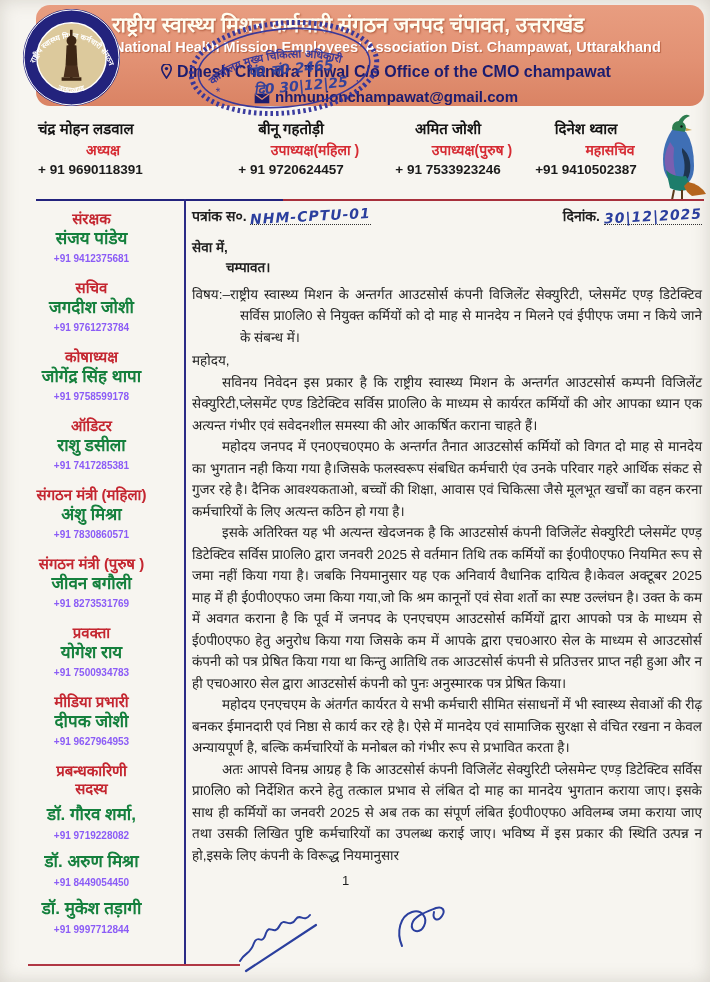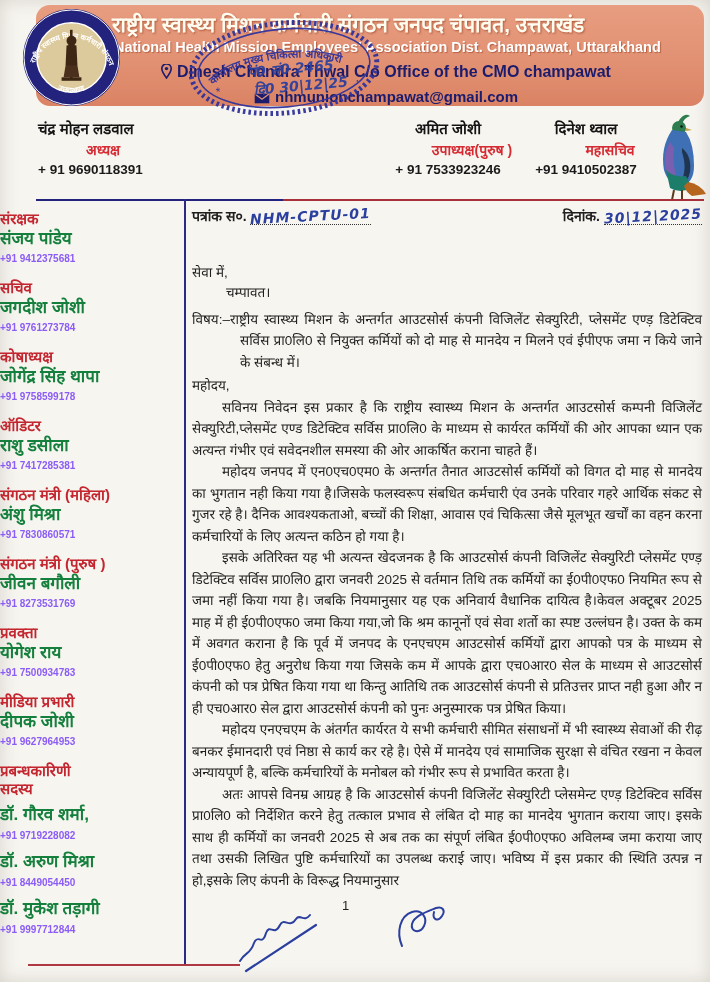--- a/index.html
+++ b/index.html
@@ -29,34 +29,34 @@
   .o2{left:212px;width:158px;text-align:center;}
   .o3{left:372px;width:152px;text-align:center;}
   .o4{left:518px;width:136px;text-align:center;}
   .bird{position:absolute;left:648px;top:108px;width:62px;height:96px;}
   
   .hr-top{position:absolute;left:36px;top:199px;width:668px;height:2px;
           background:linear-gradient(90deg,#23237d 0 37%,#a8303c 37%);}
   .vline{position:absolute;left:184px;top:199px;width:2px;height:767px;background:#2b2b86;}
   .hr-bottom{position:absolute;left:28px;top:964px;width:212px;height:2px;background:#b03744;}
   
-  .sidebar{position:absolute;left:0;top:210px;width:183px;text-align:left;}
+  .sidebar{position:absolute;left:0;top:210px;width:183px;text-align:center;}
   .sb{margin-bottom:11px;}
   .sb-title{color:#c42630;font-weight:bold;font-size:15px;line-height:18px;}
   .sb-name{font-size:17px;font-weight:bold;color:#15803d;line-height:21px;}
   .sb-phone{font-size:10px;font-weight:bold;color:#8b5cf6;line-height:19px;}
   .committee .sb-name{line-height:22px;margin-top:6px;}
   
   .main{position:absolute;left:192px;top:206px;width:510px;font-size:13.5px;line-height:21.5px;}
   .ref-row{display:flex;justify-content:space-between;font-weight:bold;font-size:14px;}
   .dotted{border-bottom:1.5px dotted #333;}
   .hand{font-family:"DejaVu Sans",sans-serif;color:#2b3f9e;font-style:italic;font-weight:bold;
         display:inline-block;transform:rotate(-3deg);letter-spacing:1px;}
   .stamp{position:absolute;left:186px;top:18px;width:196px;height:100px;transform:rotate(-5deg);opacity:.95;}
-  .addr{margin-top:35px;}
+  .addr{margin-top:10px;font-weight:bold;}
   .addr div{line-height:20px;}
   .addr .i1{padding-left:22px;}
   .addr .i2{padding-left:34px;}
   .subject{margin-top:6px;text-align:justify;padding-left:48px;text-indent:-48px;}
   .salutation{margin-top:2px;}
   .para{margin:0;text-align:justify;text-indent:30px;}
   .pageno{margin-top:4px;padding-left:150px;font-size:13px;}
   .sig{position:absolute;}
   .sig1{left:232px;top:903px;}
   .sig2{left:388px;top:898px;}
@@ -104,20 +104,25 @@
       <path d="M44 58 L42 70 L58 70 L56 58 Z" fill="#4a2f1c"></path>
       <rect x="40" y="70" width="20" height="3.5" fill="#3d2614"></rect>
     </g>
   </svg>
 
   <div class="officer o1">
     <div class="o-name">चंद्र मोहन लडवाल</div>
     <div class="o-title">अध्यक्ष</div>
     <div class="o-phone">+ 91 9690118391</div>
   </div>
+  <div class="officer o2">
+    <div class="o-name">बीनू गहतोड़ी</div>
+    <div class="o-title">उपाध्यक्ष(महिला )</div>
+    <div class="o-phone">+ 91 9720624457</div>
+  </div>
   <div class="officer o3">
     <div class="o-name">अमित जोशी</div>
     <div class="o-title">उपाध्यक्ष(पुरुष )</div>
     <div class="o-phone">+ 91 7533923246</div>
   </div>
   <div class="officer o4">
     <div class="o-name">दिनेश थ्वाल</div>
     <div class="o-title">महासचिव</div>
     <div class="o-phone">+91 9410502387</div>
   </div>

